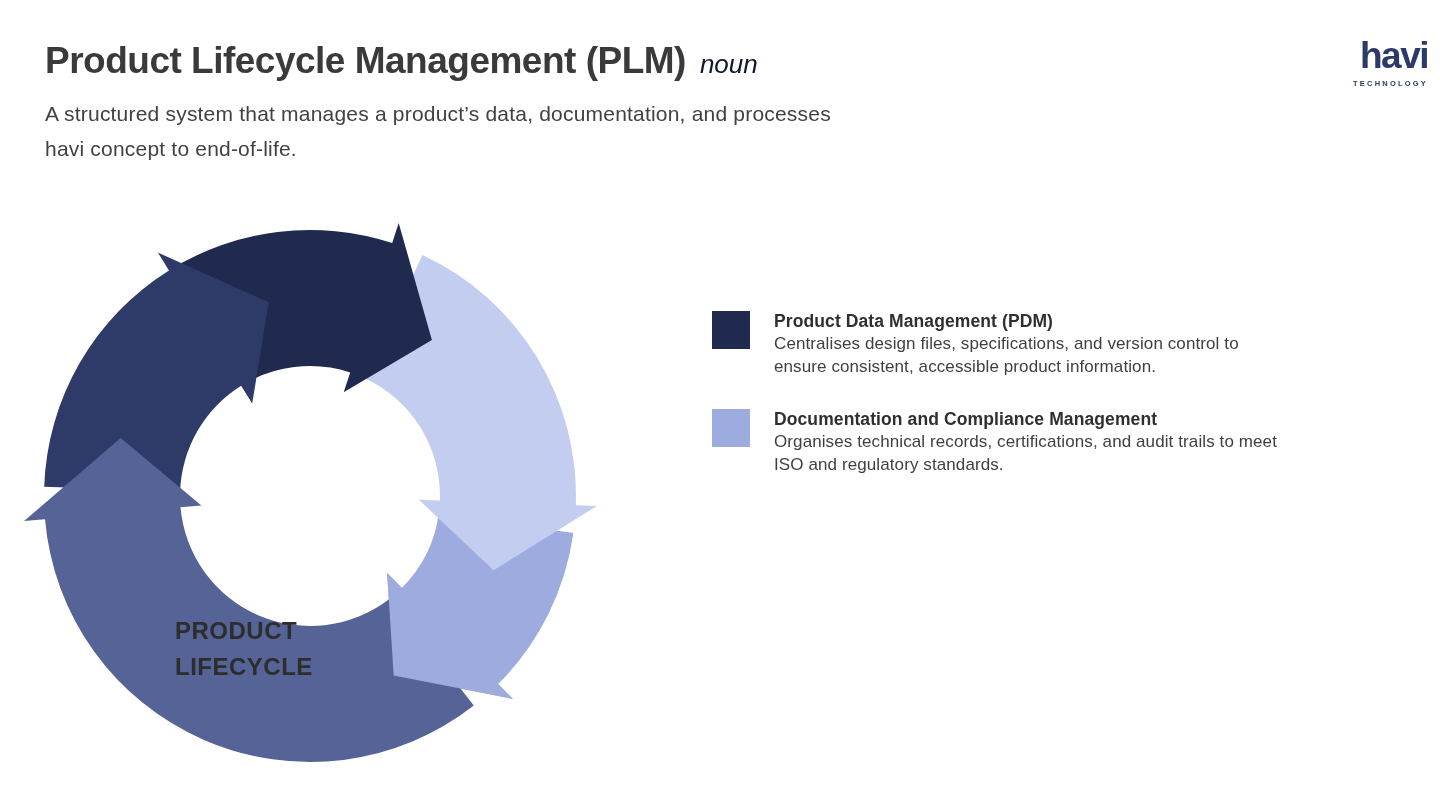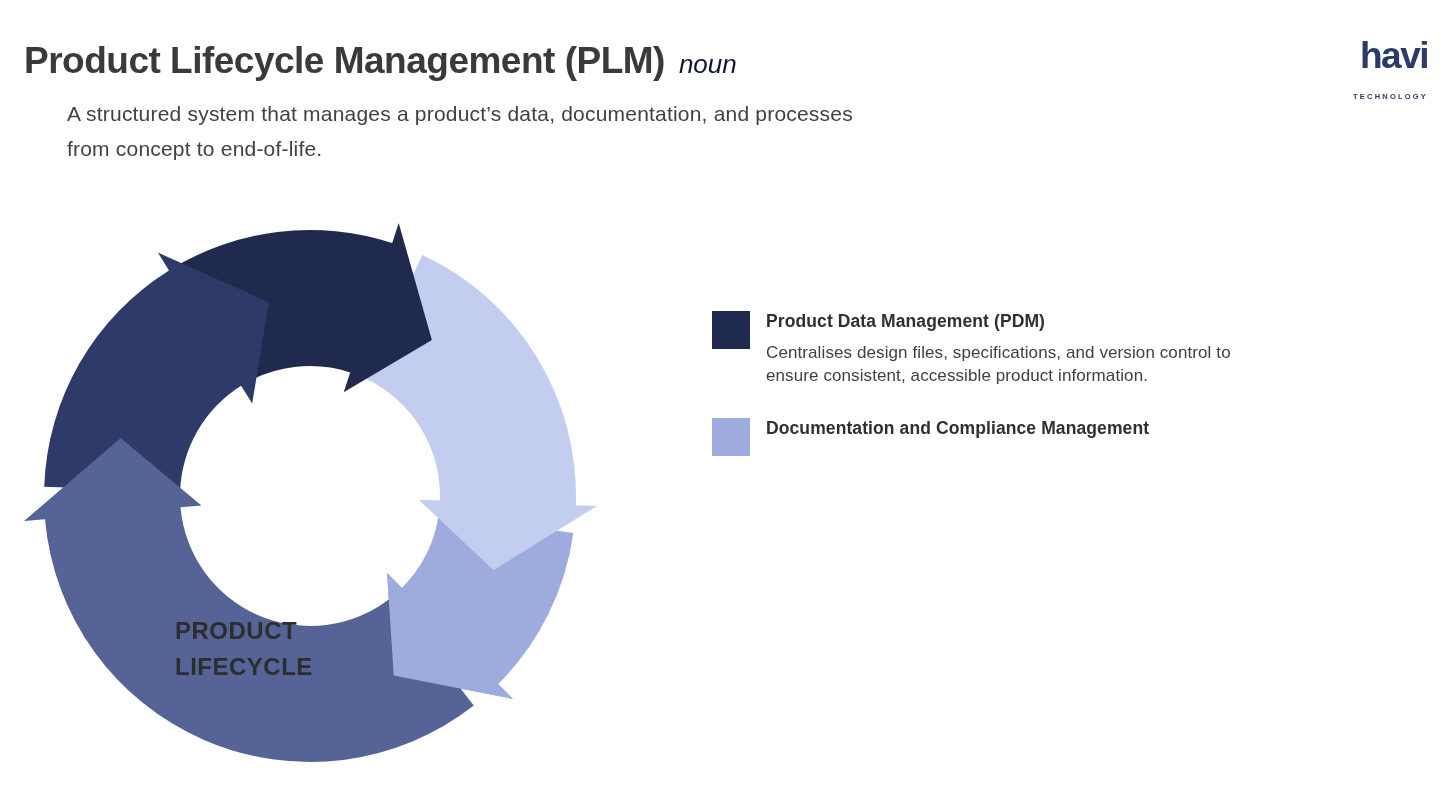--- a/index.html
+++ b/index.html
@@ -1,56 +1,56 @@
 <!DOCTYPE html>
 <html><head>
 <meta charset="utf-8">
 <style>
   * { margin: 0; padding: 0; box-sizing: border-box; }
   html, body { width: 1440px; height: 810px; background: #ffffff; overflow: hidden; }
   body { font-family: "Liberation Sans", sans-serif; position: relative; color: #3b3b3b; }
 
   
-  .header { position: absolute; left: 24px; top: 40px; width: 1000px; }
+  .header { position: absolute; left: 45px; top: 40px; width: 1000px; }
   .title-row { display: flex; align-items: baseline; gap: 14px; }
   .page-title { font-size: 37px; font-weight: 800; letter-spacing: -0.5px; color: #3a3a3a; }
   .pos-label { font-size: 26px; font-style: italic; font-weight: 400; color: #0f172a; }
-  .subtitle { margin-top: 14px; font-size: 21px; line-height: 35px; color: #414141; letter-spacing: 0.2px; margin-left: 43px; }
+  .subtitle { margin-top: 14px; font-size: 21px; line-height: 35px; color: #414141; letter-spacing: 0.2px; }
 
   
   .logo { position: absolute; right: 12px; top: 38px; width: 96px; text-align: right; }
   .logo-word { font-size: 37px; font-weight: 700; letter-spacing: -1.5px; color: #2c3a67; line-height: 36px; }
-  .logo-sub { display: flex; align-items: center; justify-content: flex-end; gap: 20px; margin-top: 18px; padding-left: 16px; }
+  .logo-sub { display: flex; align-items: center; justify-content: flex-end; gap: 20px; margin-top: 5px; padding-left: 16px; }
   .logo-bar { width: 24px; height: 7px; background: #8fd6d3; }
   .logo-tagline { font-size: 7.5px; font-weight: 700; letter-spacing: 2.2px; color: #2c3a67; }
 
   
   .cycle-wrap { position: absolute; left: 0; top: 188px; width: 620px; height: 620px; }
   .cycle-center { position: absolute; left: 175px; top: 425px; width: 270px; }
   .cycle-center div { font-size: 24px; font-weight: 700; line-height: 36px; letter-spacing: 0.5px; color: #2d2d2d; }
 
   
   .legend { position: absolute; left: 712px; top: 311px; width: 700px; }
-  .legend-row { display: flex; align-items: flex-start; gap: 16px; margin-bottom: 31px; }
+  .legend-row { display: flex; align-items: flex-start; gap: 24px; margin-bottom: 31px; }
   .legend-swatch { width: 38px; height: 38px; flex-shrink: 0; }
   .legend-text { width: 630px; }
   .legend-title { font-size: 17.5px; font-weight: 700; color: #2f2f2f; letter-spacing: 0.1px; }
-  .legend-desc { margin-top: 9px; font-size: 17px; line-height: 23px; color: #3f3f3f; letter-spacing: 0.1px; }
+  .legend-desc { font-size: 17px; line-height: 23px; color: #3f3f3f; letter-spacing: 0.1px; }
 </style>
 </head>
 <body>
 
 <div class="header">
   <div class="title-row">
     <span class="page-title">Product Lifecycle Management (PLM)</span>
     <span class="pos-label">noun</span>
   </div>
   <div class="subtitle">
     <div>A structured system that manages a product’s data, documentation, and processes</div>
-    <div>from concept to end-of-life.</div>
+    <div>havi concept to end-of-life.</div>
   </div>
 </div>
 
 <div class="logo">
   <div class="logo-word">havi</div>
   <div class="logo-sub">
     <div class="logo-bar"></div>
     <div class="logo-tagline">TECHNOLOGY</div>
   </div>
 </div>
@@ -78,15 +78,19 @@
       <div class="legend-desc">
         <div>Centralises design files, specifications, and version control to</div>
         <div>ensure consistent, accessible product information.</div>
       </div>
     </div>
   </div>
   <div class="legend-row">
     <div class="legend-swatch" style="background-color: rgb(157, 171, 222);"></div>
     <div class="legend-text">
       <div class="legend-title">Documentation and Compliance Management</div>
+      <div class="legend-desc">
+        <div>Organises technical records, certifications, and audit trails to meet</div>
+        <div>ISO and regulatory standards.</div>
+      </div>
     </div>
   </div>
 </div>
 
 </body></html>

